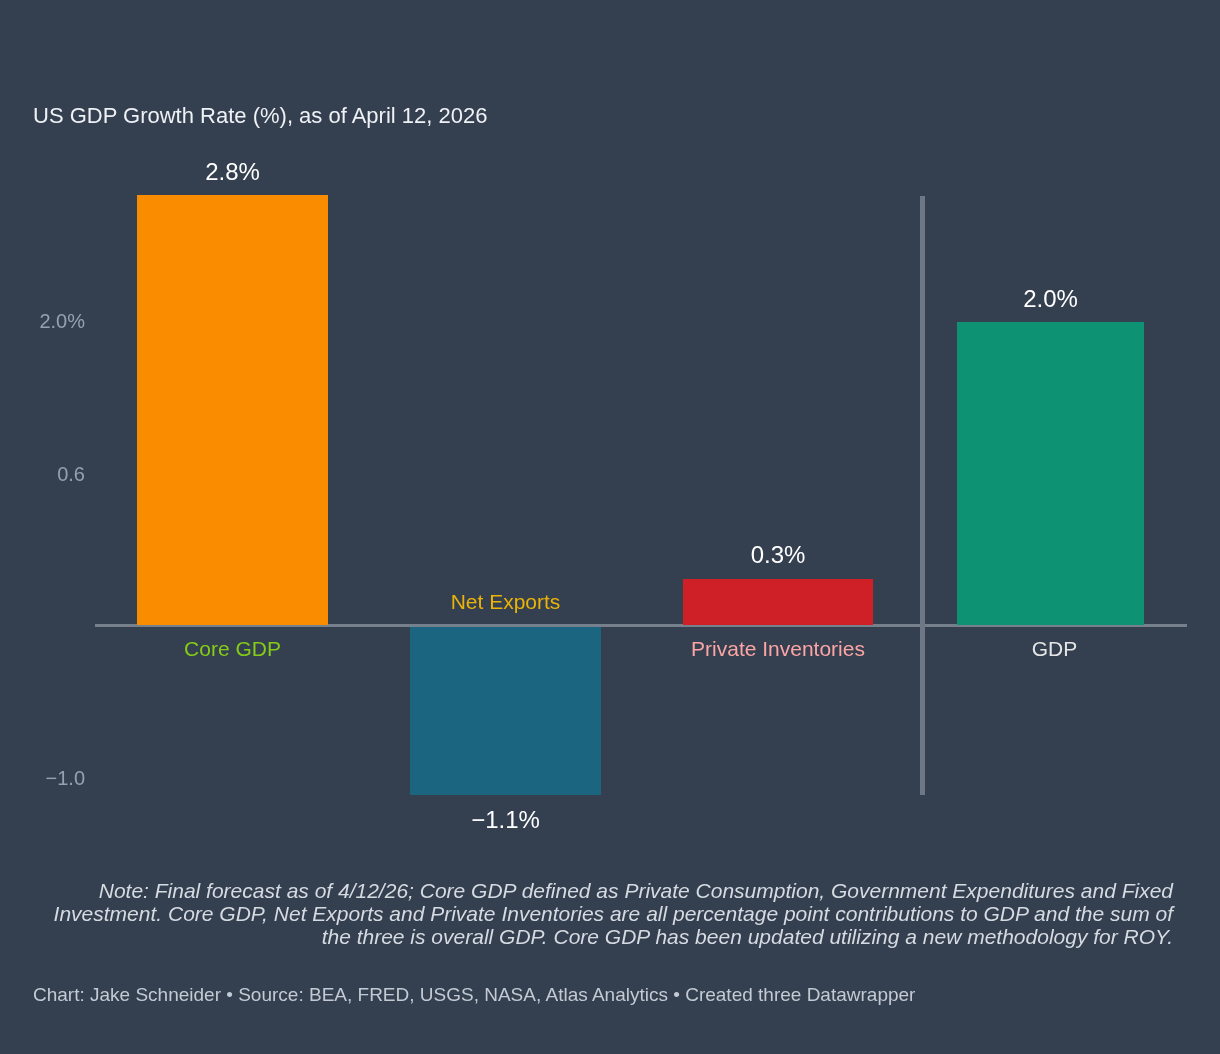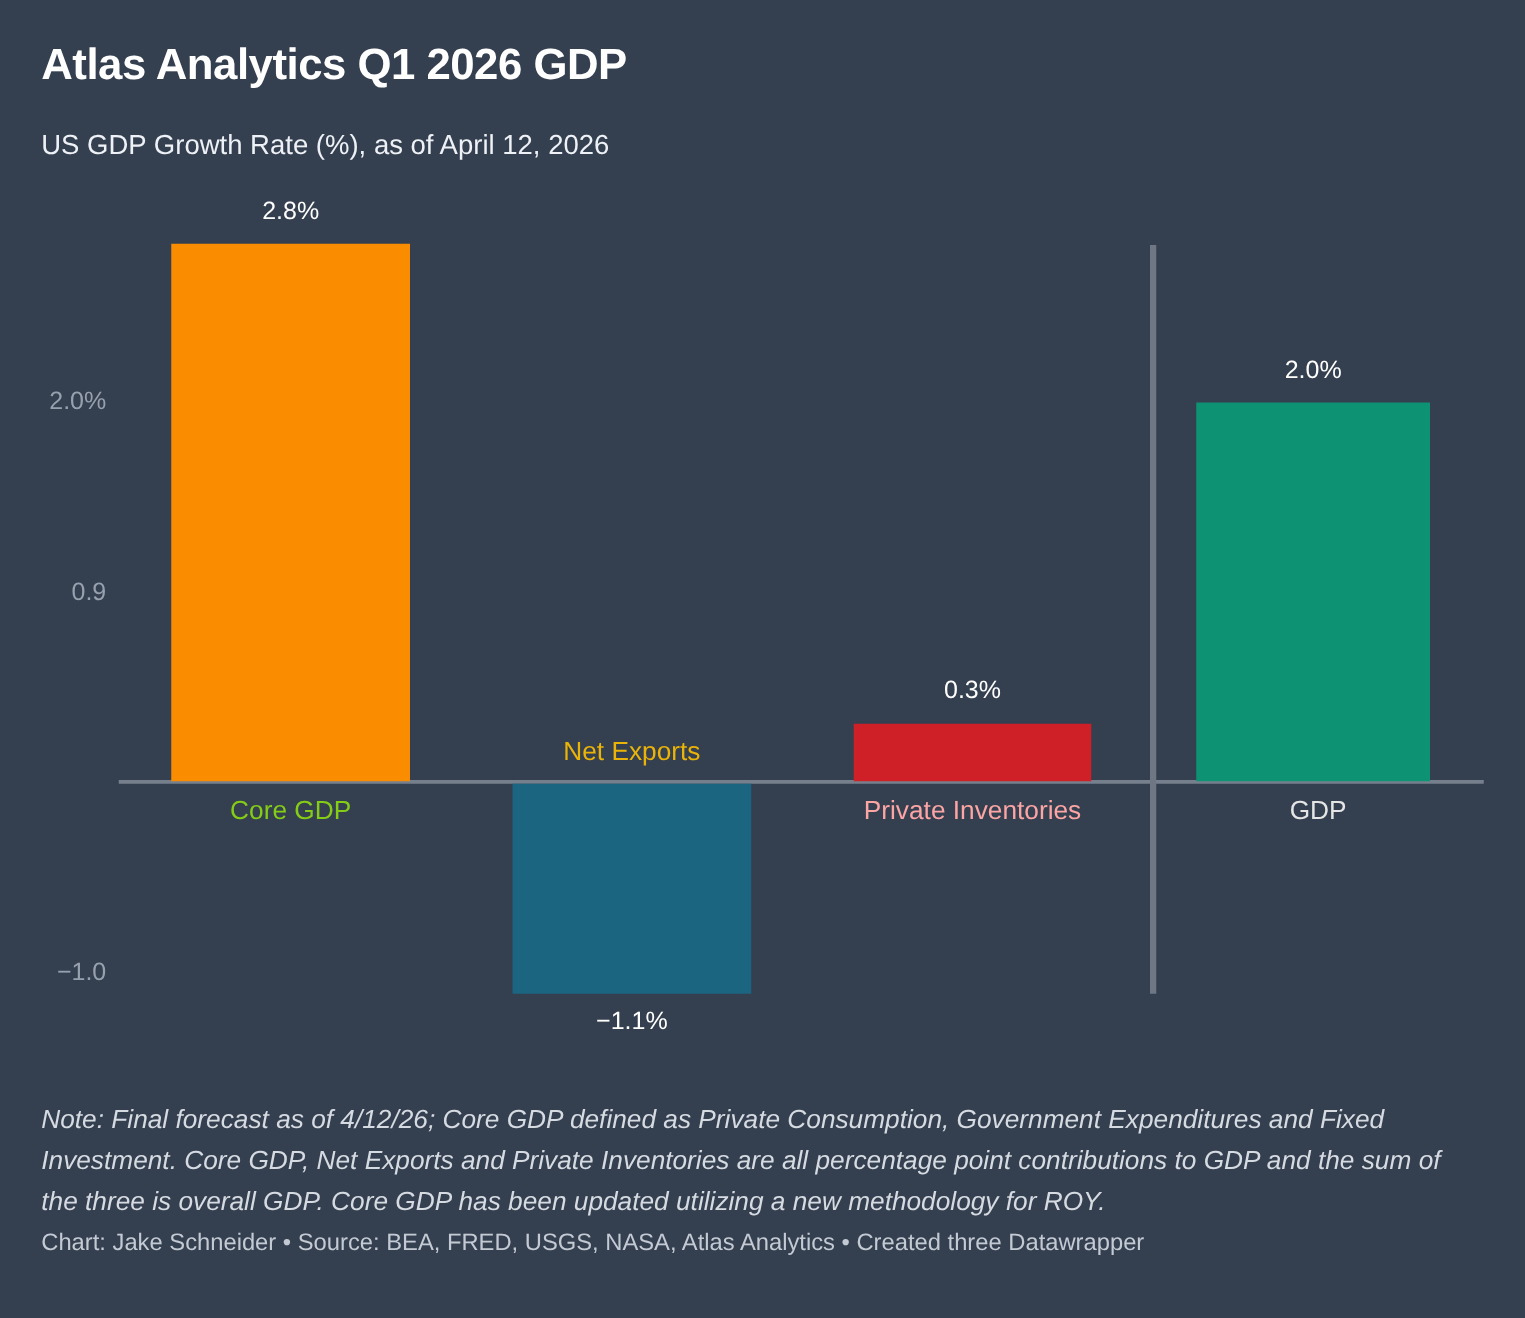--- a/index.html
+++ b/index.html
@@ -46,52 +46,52 @@
     position: absolute;
     font-size: 20px; color: #97a0ad;
     text-align: right; width: 80px; left: 5px;
     white-space: nowrap;
   }
 
   
   .bar { position: absolute; }
   .bar-value {
     position: absolute;
-    font-size: 20px; color: #ffffff; text-align: center;
+    font-size: 24px; color: #ffffff; text-align: center;
     white-space: nowrap;
   }
   .bar-label {
     position: absolute;
     font-size: 21px; text-align: center;
     white-space: nowrap;
   }
 
   
   #note {
     position: absolute; left: 33px; top: 879px; width: 1140px;
     font-size: 21px; font-style: italic; color: #d6dbe2;
-    line-height: 33px;
+    line-height: 23px;
+    text-align: right;
   }
   #credit {
     position: absolute; left: 33px; top: 984px;
     font-size: 19px; color: #c3cad3; white-space: nowrap;
   }
 </style>
 </head>
 <body>
 
 <div id="canvas">
 
-  <div id="chart-title">Atlas Analytics Q1 2026 GDP</div>
   <div id="chart-subtitle">US GDP Growth Rate (%),  as of April 12, 2026</div>
 
   <div id="plot">
 
     <div class="ytick" style="top:310px;">2.0%</div>
-    <div class="ytick" style="top:463px;">0.9</div>
+    <div class="ytick" style="top:463px;">0.6</div>
     <div class="ytick" style="top:767px;">−1.0</div>
 
     <div class="axis-line"></div>
 
     <div class="sep-line"></div>
 
     <div class="bar-value" style="left:137px; top:158px; width:191px;">2.8%</div>
     <div class="bar" style="left:137px; top:195px; width:191px; height:430px; background:#fa8c00;"></div>
     <div class="bar-label" style="left:137px; top:637px; width:191px; color:#84cc16;">Core GDP</div>
 

